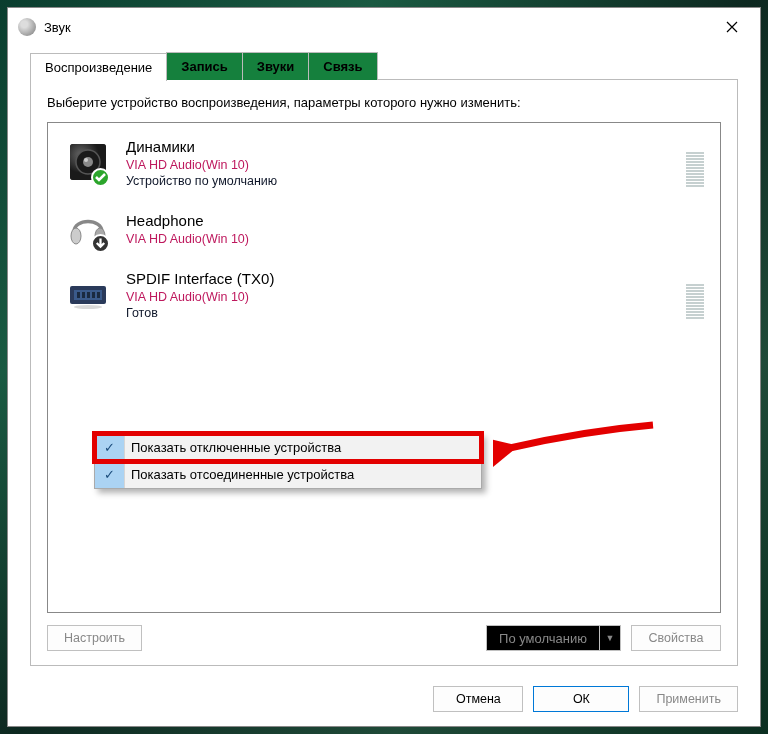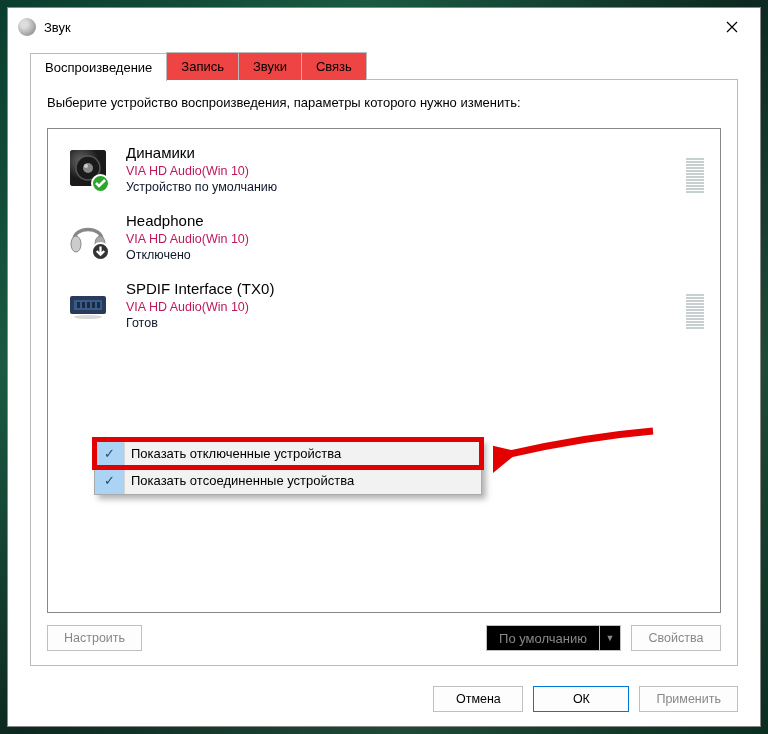--- a/index.html
+++ b/index.html
@@ -57,35 +57,36 @@
     background: #fff;
     cursor: pointer;
     font-size: 13px;
     position: relative;
   }
   .tab.active {
     z-index: 3;
     top: 1px;
   }
   .tab:not(.active) {
-    background: #ef4444;
+    background: #15803d;
+    font-weight: bold;
   }
   .tab-panel {
     border: 1px solid #bbb;
     margin: 0 22px 10px 22px;
     padding: 14px 16px 14px 16px;
     margin-top: -1px;
     flex: 1;
     display: flex;
     flex-direction: column;
     position: relative;
     z-index: 1;
   }
   .instruction {
-    margin-bottom: 16px;
+    margin-bottom: 10px;
     line-height: 1.4;
   }
   .device-list {
     border: 1.5px solid #888;
     flex: 1;
     padding: 6px 6px;
     position: relative;
     overflow: hidden;
   }
   .device-item {
@@ -277,21 +278,20 @@
             <div class="badge dark">
               <svg width="10" height="10" viewBox="0 0 10 10">
                   <path d="M5 2 L5 7 M2.5 5 L5 7.5 L7.5 5" stroke="#fff" stroke-width="1.5" fill="none"></path>
                 </svg>
             </div>
           </div>
         </div>
         <div class="device-info">
           <div class="device-name">Headphone</div>
           <div class="device-sub">VIA HD Audio(Win 10)</div>
-          <div class="device-status">Отключено</div>
         </div>
       </div>
 
       <div class="device-item">
         <div class="device-icon">
           <div class="icon-wrap">
             <svg viewBox="0 0 48 48">
               <rect x="6" y="16" width="36" height="18" rx="2" fill="#2a3a5a"></rect>
               <rect x="10" y="20" width="28" height="10" fill="#3a5a8a"></rect>
               <rect x="13" y="22" width="3" height="6" fill="#1a2a40"></rect>

